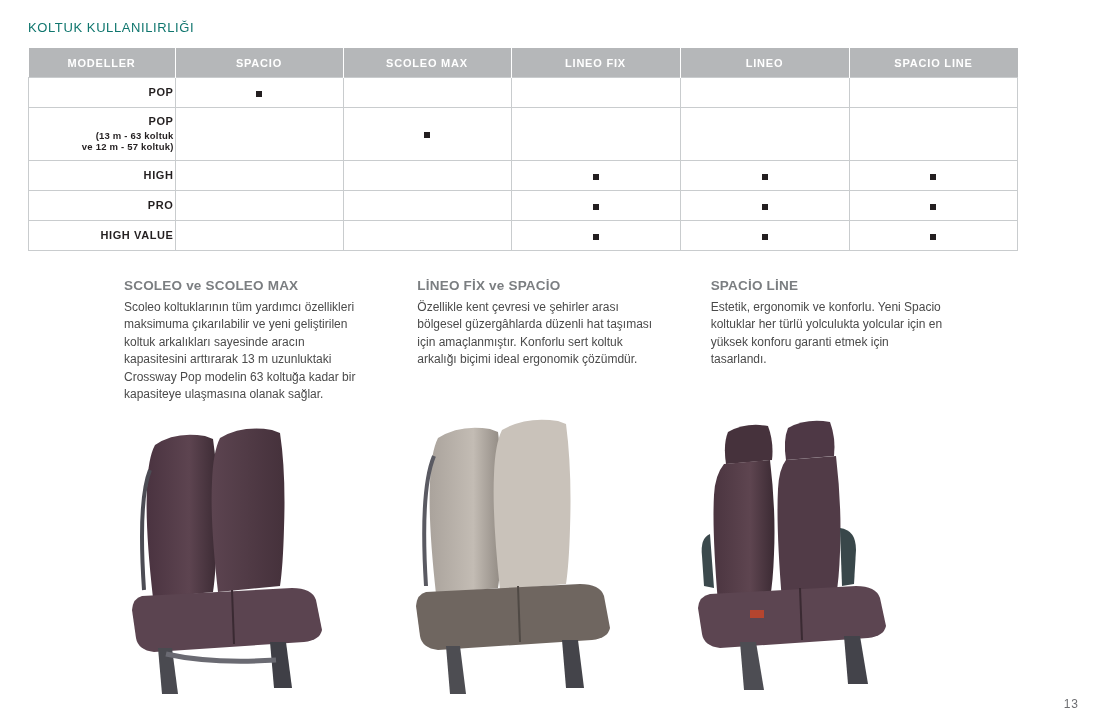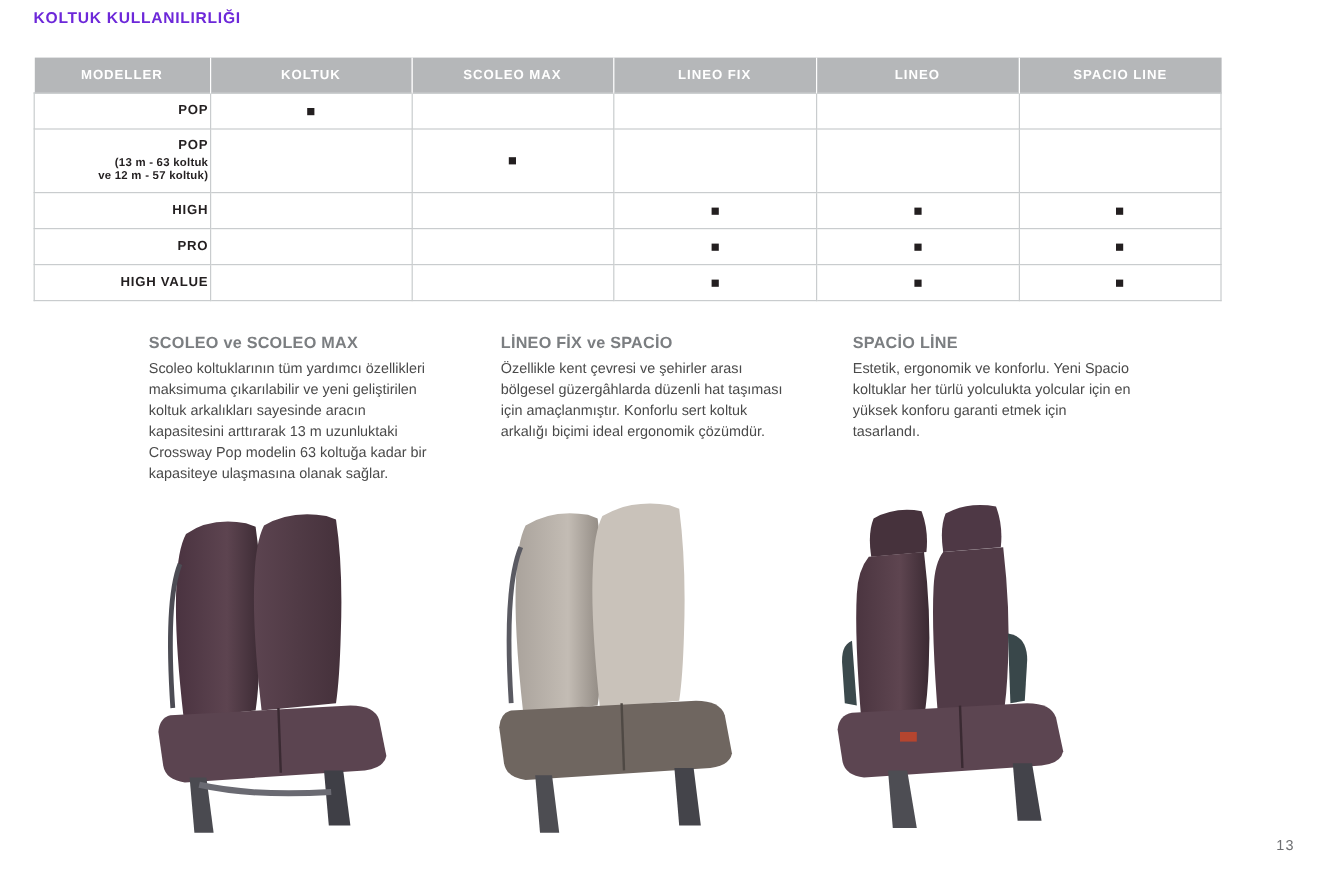--- a/index.html
+++ b/index.html
@@ -11,25 +11,25 @@
     width: 1099px;
     height: 725px;
     position: relative;
     font-family: "Liberation Sans", sans-serif;
     color: #3a3a3a;
     overflow: hidden;
   }
   .page-title {
     position: absolute;
     left: 28px;
-    top: 7px;
+    top: 20px;
     font-size: 13px;
-    font-weight: bold;
+    font-weight: normal;
     letter-spacing: 0.6px;
-    color: #6d28d9;
+    color: #0f766e;
   }
   table.matrix {
     position: absolute;
     left: 28px;
     top: 48px;
     width: 972px;
     border-collapse: collapse;
     table-layout: fixed;
     padding-left: 40px;
   }
@@ -125,21 +125,21 @@
 </style>
 </head>
 <body>
 
 <div class="page-title">KOLTUK KULLANILIRLIĞI</div>
 
 <table class="matrix">
   <thead>
     <tr>
       <th style="width:144px">MODELLER</th>
-      <th style="width:165px">KOLTUK</th>
+      <th style="width:165px">SPACIO</th>
       <th style="width:165px">SCOLEO MAX</th>
       <th style="width:166px">LINEO FIX</th>
       <th style="width:166px">LINEO</th>
       <th style="width:166px">SPACIO LINE</th>
     </tr>
   </thead>
   <tbody>
     <tr>
       <td class="rowlabel">POP</td>
       <td><span class="dot"></span></td>

